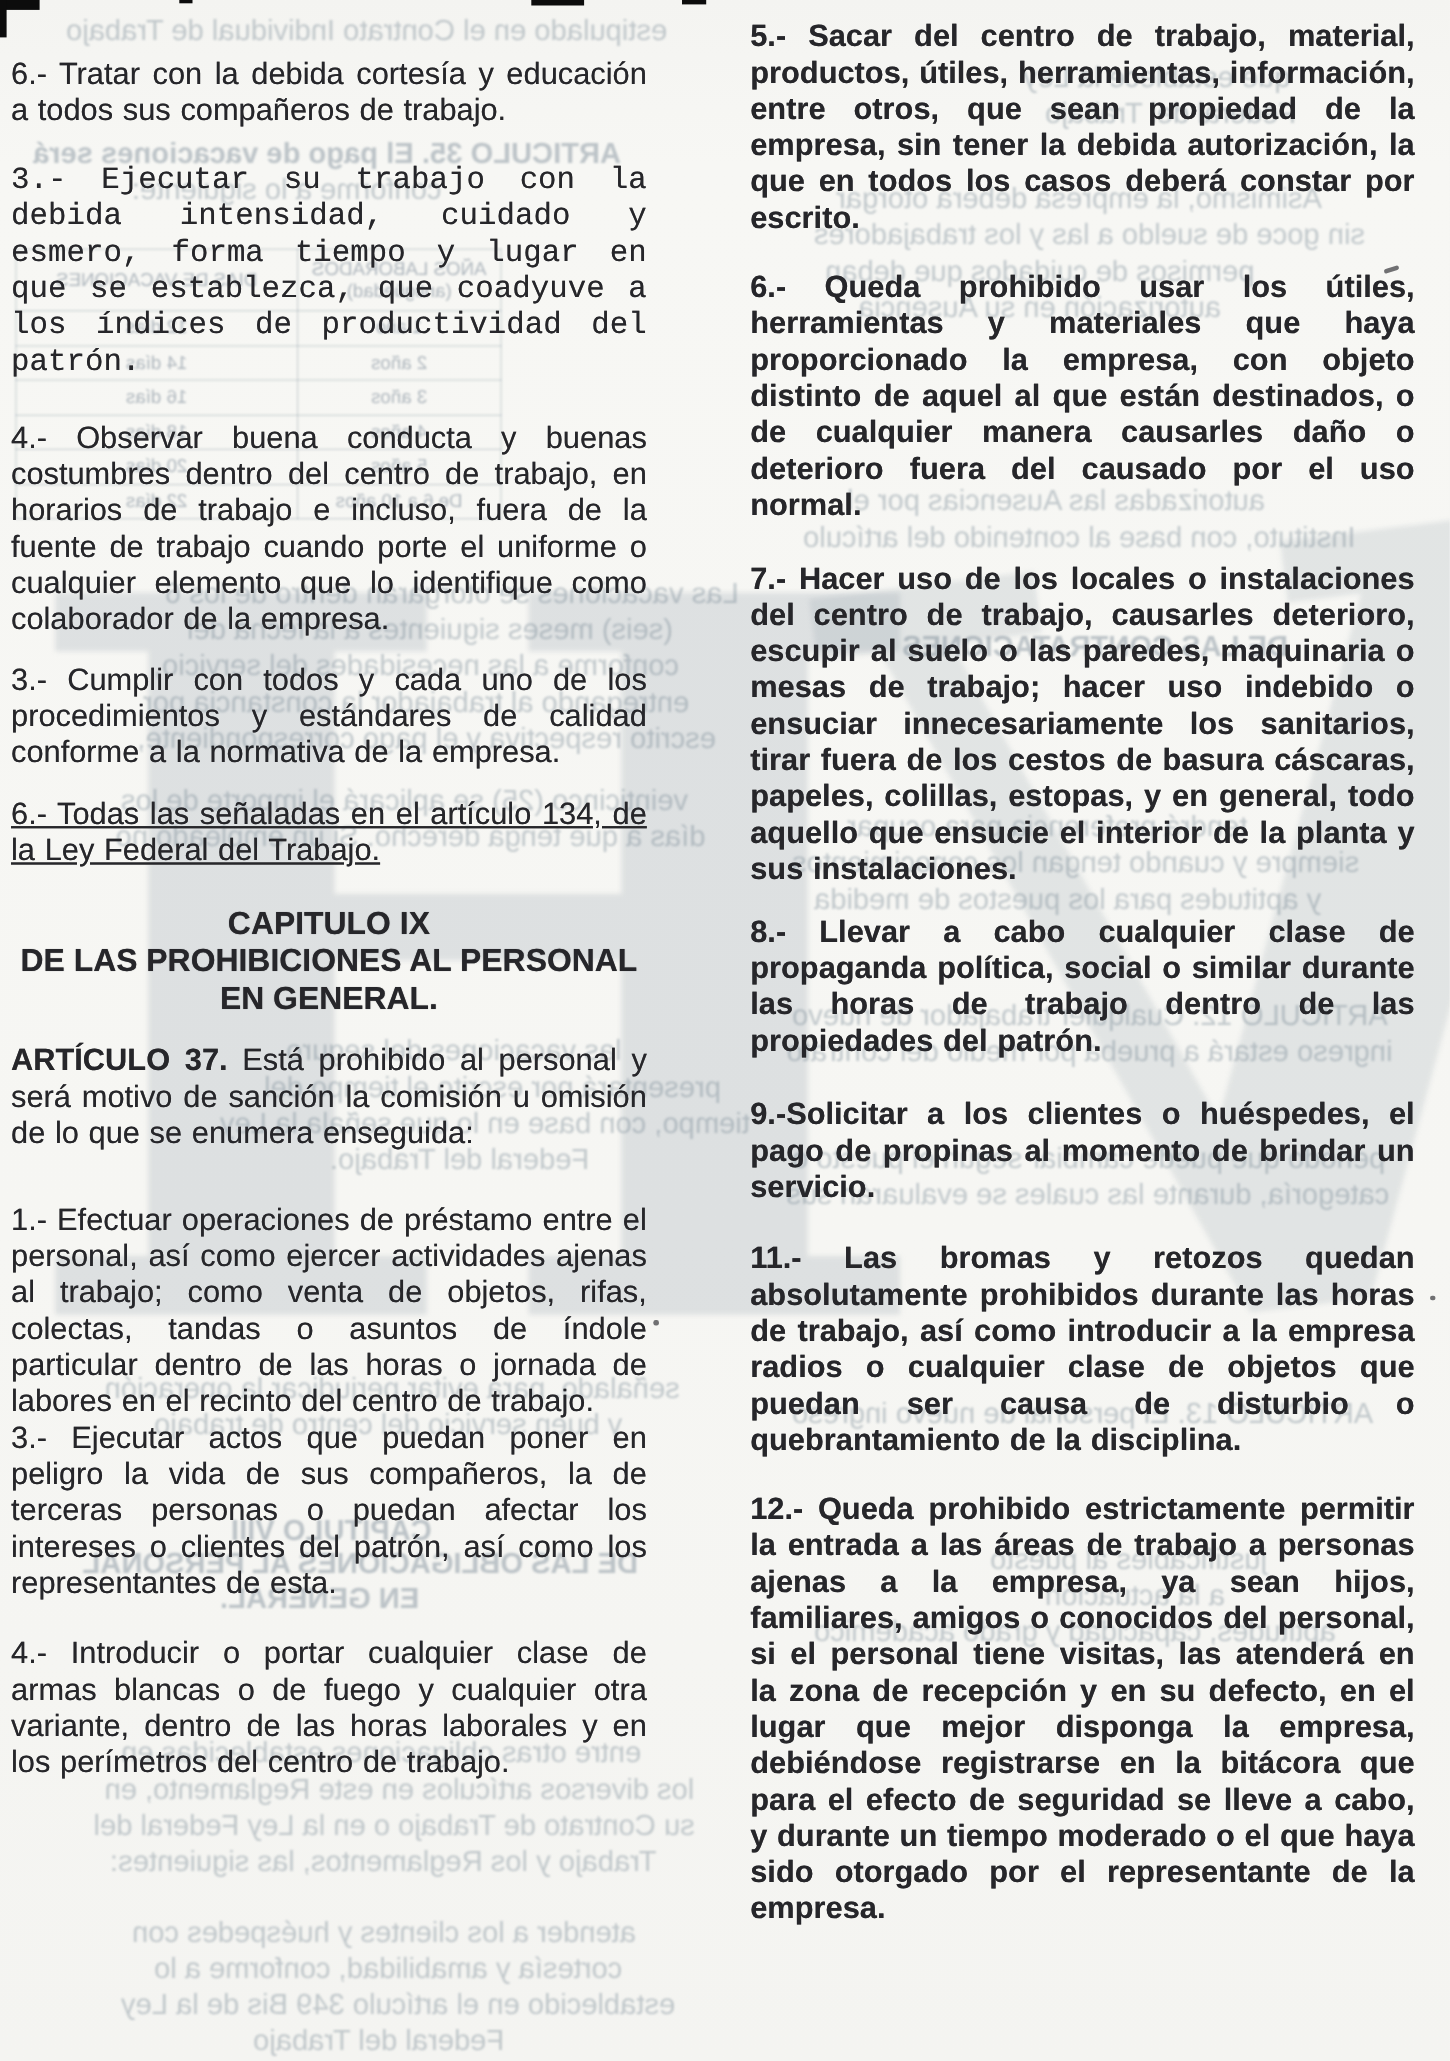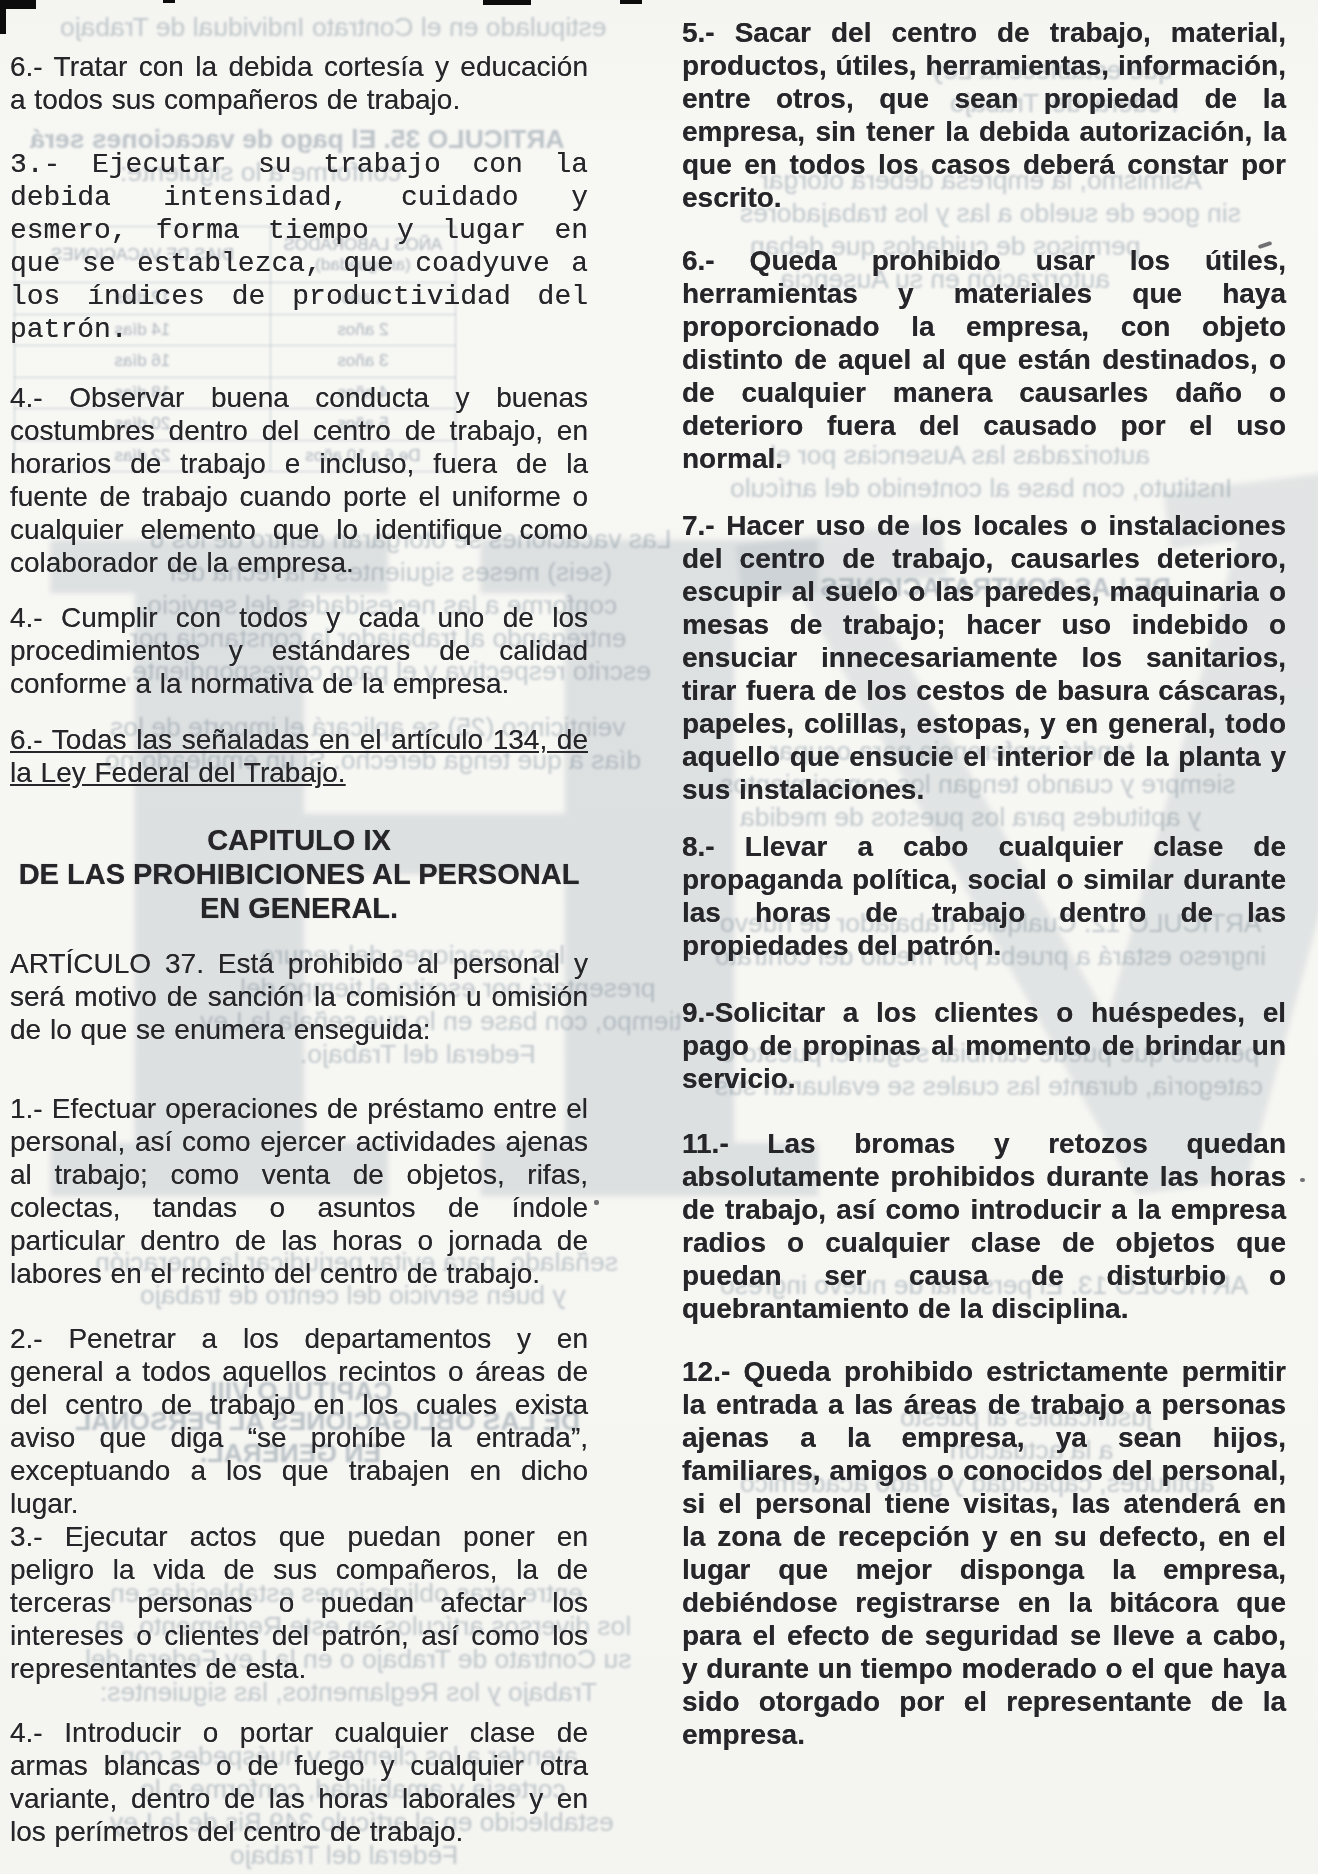--- a/index.html
+++ b/index.html
@@ -21,21 +21,21 @@
     color:#26262a;
     text-shadow:0 0 0.6px rgba(30,30,34,0.65);
     word-spacing:1px;
   }
   .p:after{content:"";display:inline-block;width:0;}
   .heading{
     text-align:center;font-weight:bold;
     font-size:29px;line-height:34px;
     text-shadow:0 0 0.7px rgba(20,20,24,0.7);
   }
-  .lead-bold{font-weight:normal;}
+  .lead-bold{font-weight:bold;}
   
   .bleed{
     position:absolute;z-index:1;
     transform:scaleX(-1);
     color:rgba(116,132,146,0.40);
     filter:blur(1.1px);
     font-size:26.5px;line-height:30px;
     white-space:nowrap;
   }
   .bleed.b{font-weight:bold;color:rgba(110,126,140,0.42);}
@@ -159,33 +159,32 @@
   <div class="bleed" style="top:1071px;left:715px;">categoría, durante las cuales se evaluarán sus</div>
   <div class="bleed" style="top:1270px;left:720px;">ARTICULO 13. El personal de nuevo ingreso</div>
   <div class="bleed" style="top:1402px;left:900px;">justificables al puesto</div>
   <div class="bleed" style="top:1435px;left:950px;">a la actuación</div>
   <div class="bleed" style="top:1468px;left:740px;">aptitudes, capacidad y grado académico</div>
 
   <div class="col col-left">
     <div class="p" style="margin-top:50px;">6.- Tratar con la debida cortesía y educación a todos sus compañeros de trabajo.</div>
     <div class="p" style="margin-top:32px;font-family:Liberation Mono, monospace;">3.- Ejecutar su trabajo con la debida intensidad, cuidado y esmero, forma tiempo y lugar en que se establezca, que coadyuve a los índices de productividad del patrón.</div>
     <div class="p" style="margin-top:35px;">4.- Observar buena conducta y buenas costumbres dentro del centro de trabajo, en horarios de trabajo e incluso, fuera de la fuente de trabajo cuando porte el uniforme o cualquier elemento que lo identifique como colaborador de la empresa.</div>
-    <div class="p" style="margin-top:22px;">4.- Cumplir con todos y cada uno de los procedimientos y estándares de calidad conforme a la normativa de la empresa.</div>
+    <div class="p" style="margin-top:22px;">3.- Cumplir con todos y cada uno de los procedimientos y estándares de calidad conforme a la normativa de la empresa.</div>
     <div class="p" style="margin-top:23px;text-decoration:underline;">6.- Todas las señaladas en el artículo 134, de la Ley Federal del Trabajo.</div>
 
     <div style="margin-top:34px;">
       <div class="heading">CAPITULO IX</div>
       <div class="heading">DE LAS PROHIBICIONES AL PERSONAL</div>
       <div class="heading">EN GENERAL.</div>
     </div>
 
     <div class="p" style="margin-top:22px;"><span class="lead-bold">ARTÍCULO 37.</span><span> Está prohibido al personal y será motivo de sanción la comisión u omisión de lo que se enumera enseguida:</span></div>
 
     <div class="p" style="margin-top:46px;">1.- Efectuar operaciones de préstamo entre el personal, así como ejercer actividades ajenas al trabajo; como venta de objetos, rifas, colectas, tandas o asuntos de índole particular dentro de las horas o jornada de labores en el recinto del centro de trabajo.</div>
-    <div class="p" style="margin-top:32px;">2.- Penetrar a los departamentos y en general a todos aquellos recintos o áreas de del centro de trabajo en los cuales exista aviso que diga “se prohíbe la entrada”, exceptuando a los que trabajen en dicho lugar.</div>
     <div class="p" style="">3.- Ejecutar actos que puedan poner en peligro la vida de sus compañeros, la de terceras personas o puedan afectar los intereses o clientes del patrón, así como los representantes de esta.</div>
     <div class="p" style="margin-top:31px;">4.- Introducir o portar cualquier clase de armas blancas o de fuego y cualquier otra variante, dentro de las horas laborales y en los perímetros del centro de trabajo.</div>
   </div>
 
   <div class="col col-right">
     <div class="p" style="margin-top:16px;">5.- Sacar del centro de trabajo, material, productos, útiles, herramientas, información, entre otros, que sean propiedad de la empresa, sin tener la debida autorización, la que en todos los casos deberá constar por escrito.</div>
     <div class="p" style="margin-top:30px;">6.- Queda prohibido usar los útiles, herramientas y materiales que haya proporcionado la empresa, con objeto distinto de aquel al que están destinados, o de cualquier manera causarles daño o deterioro fuera del causado por el uso normal.</div>
     <div class="p" style="margin-top:34px;">7.- Hacer uso de los locales o instalaciones del centro de trabajo, causarles deterioro, escupir al suelo o las paredes, maquinaria o mesas de trabajo; hacer uso indebido o ensuciar innecesariamente los sanitarios, tirar fuera de los cestos de basura cáscaras, papeles, colillas, estopas, y en general, todo aquello que ensucie el interior de la planta y sus instalaciones.</div>
     <div class="p" style="margin-top:24px;">8.- Llevar a cabo cualquier clase de propaganda política, social o similar durante las horas de trabajo dentro de las propiedades del patrón.</div>
     <div class="p" style="margin-top:34px;">9.-Solicitar a los clientes o huéspedes, el pago de propinas al momento de brindar un servicio.</div>

